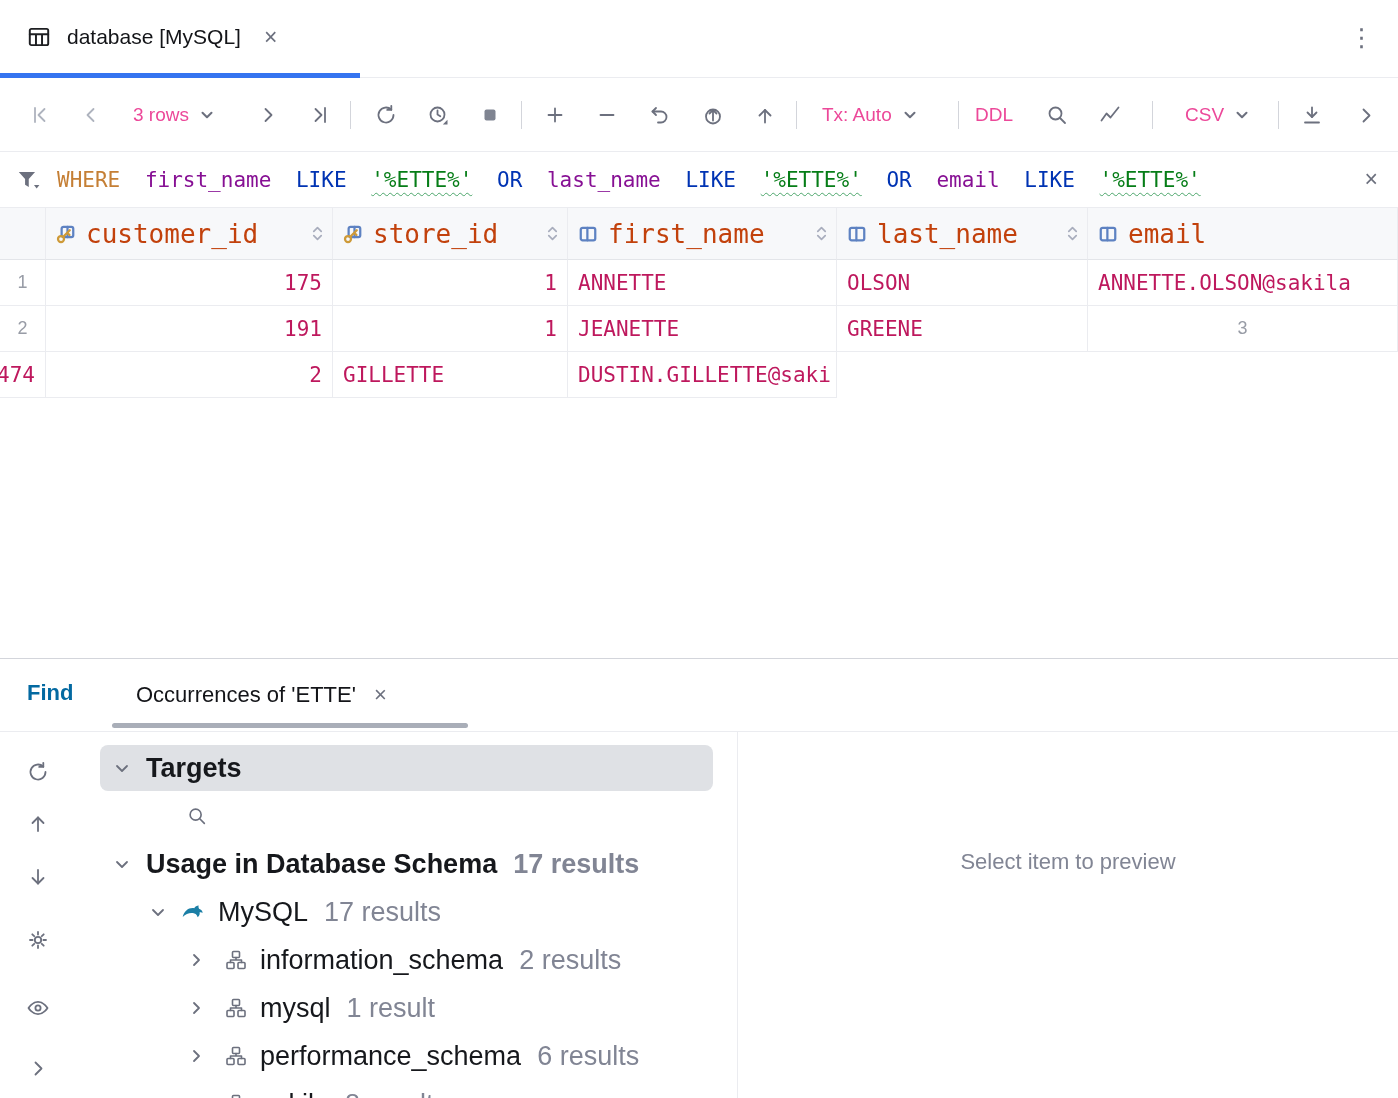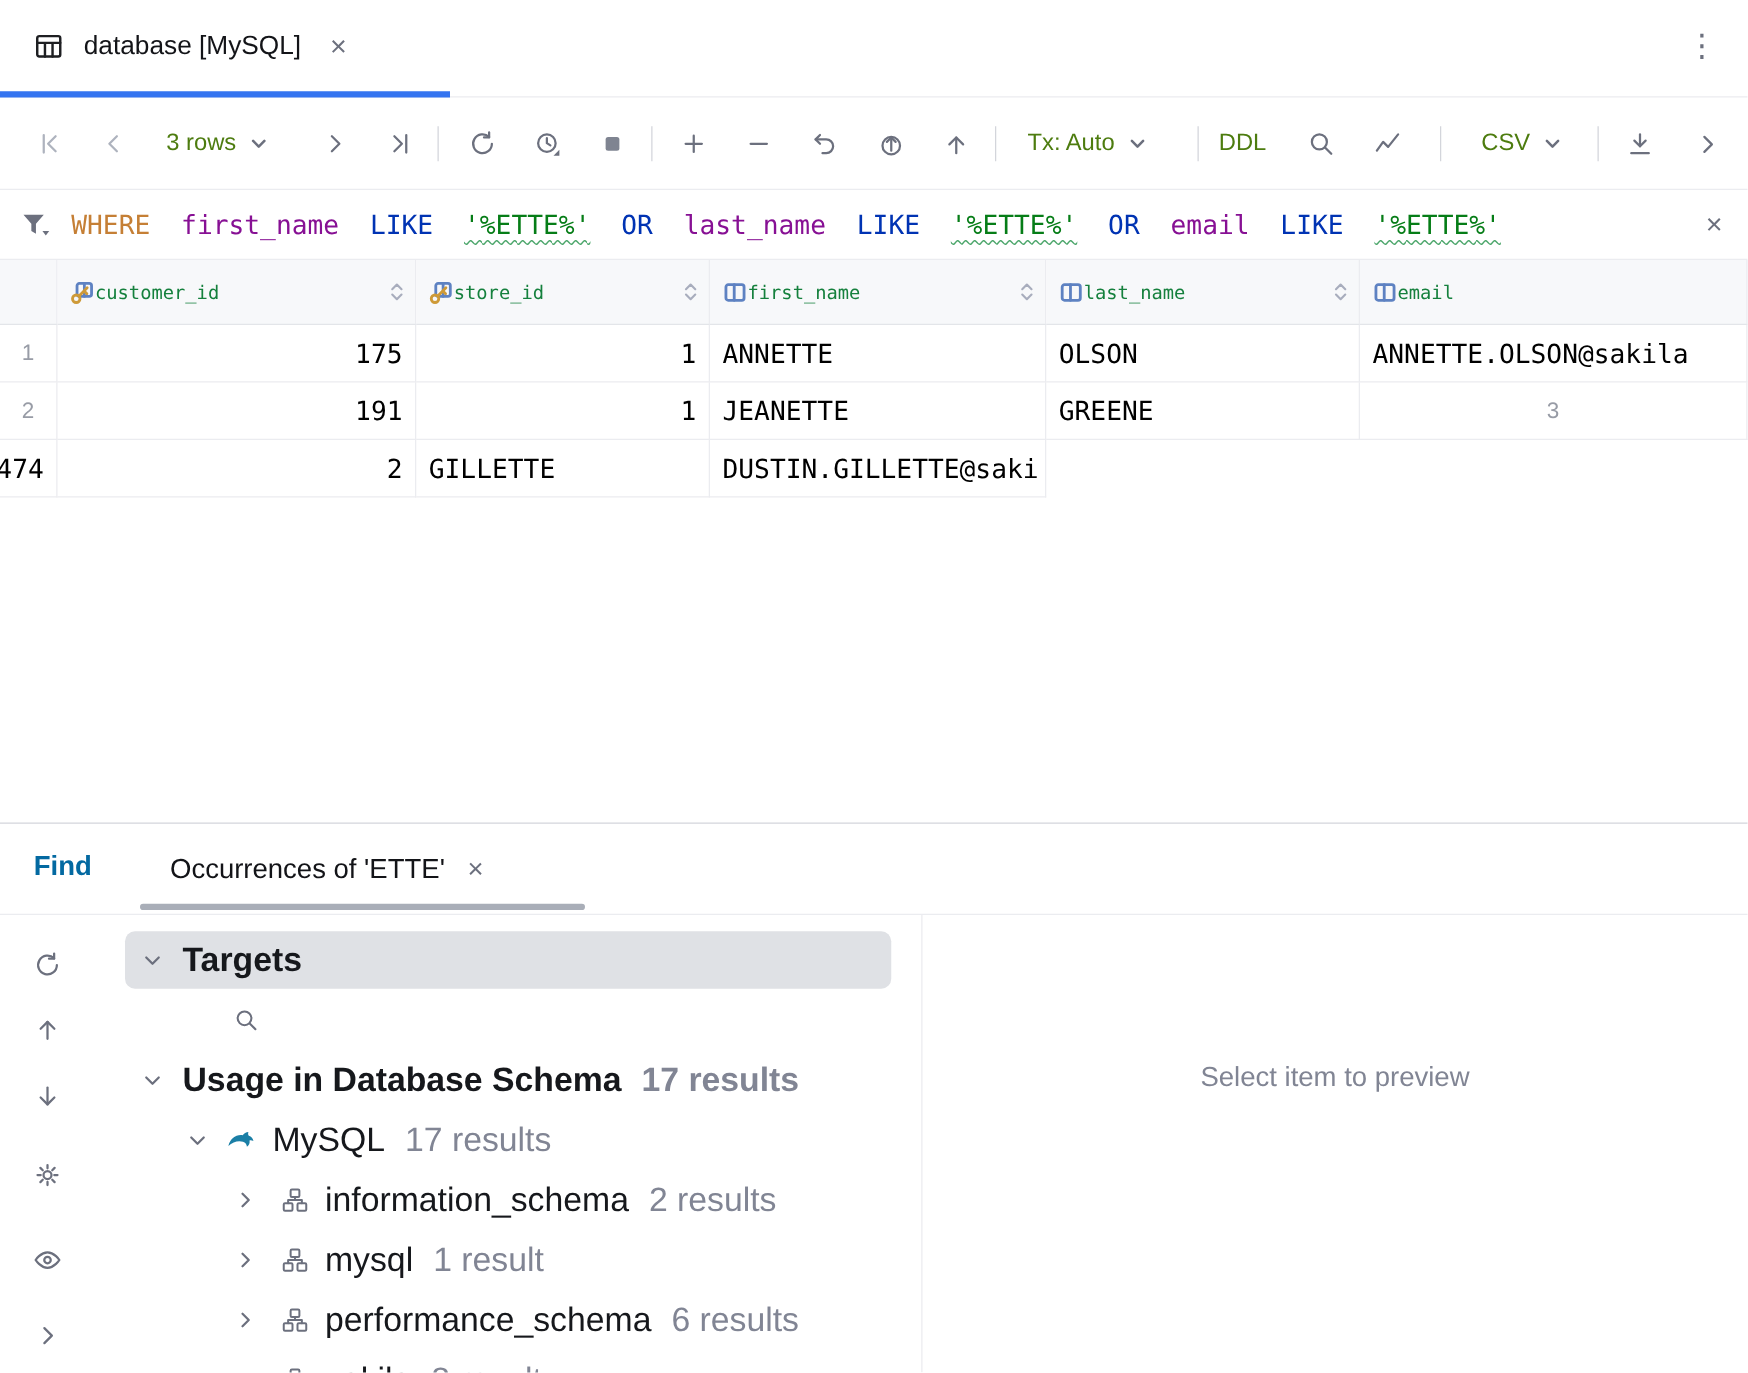--- a/index.html
+++ b/index.html
@@ -19,46 +19,46 @@
   .tab-title{font-size:21px;color:#131418;}
   .tab-close{font-size:23px;color:#6C707E;margin-left:8px;line-height:1;}
   .tab-underline{position:absolute;left:0;top:73px;width:360px;height:5px;background:#3574F0;}
   .kebab{position:absolute;right:24px;top:25px;font-size:25px;color:#6C707E;line-height:1;cursor:pointer;}
 
   
   .toolbar{position:absolute;top:79px;left:0;right:0;height:73px;border-bottom:1px solid #EBECF0;background:#fff;}
   .tbtn{position:absolute;top:18px;width:36px;height:36px;display:flex;align-items:center;justify-content:center;color:#6C707E;border-radius:6px;}
   .tbtn.dim{color:#AEB3BE;}
   .tsep{position:absolute;top:22px;width:1px;height:28px;background:#D3D5DB;}
-  .tlabel{position:absolute;top:18px;height:36px;display:flex;align-items:center;gap:9px;font-size:19px;color:#4d7c0f;cursor:pointer;}
+  .tlabel{position:absolute;top:18px;height:36px;display:flex;align-items:center;gap:9px;font-size:19px;color:#ec4899;cursor:pointer;}
   .tlabel .dd{color:#6C707E;}
 
   
   .filter-row{position:absolute;top:152px;left:0;right:0;height:56px;border-bottom:1px solid #EBECF0;display:flex;align-items:center;background:#fff;}
   .funnel{margin-left:15px;color:#6C707E;cursor:pointer;}
   .sql{margin-left:16px;font-family:"DejaVu Sans Mono",monospace;font-size:21px;white-space:nowrap;flex:1;cursor:text;}
   .tok{margin-right:12px;}
   .t-soft{color:#C57F35;}
   .t-col{color:#871094;}
   .t-kw{color:#0033B3;}
   .t-str{color:#067D17;text-decoration:underline wavy #4CA66B;text-decoration-thickness:1px;text-underline-offset:5px;}
   .filter-close{margin-right:20px;font-size:23px;color:#6C707E;line-height:1;cursor:pointer;}
 
   
   .grid{position:absolute;top:208px;left:0;width:1398px;display:grid;
         grid-template-columns:46px 287px 235px 269px 251px 310px;}
   .gh{height:52px;background:#F7F8FA;border-bottom:1px solid #E3E5E9;border-right:1px solid #EBECF0;
-      display:flex;align-items:center;padding:0 8px 0 10px;
-      font-family:"DejaVu Sans Mono",monospace;font-size:15px;color:#15803d;cursor:pointer;}
+      display:flex;align-items:center;gap:10px;padding:0 8px 0 10px;
+      font-family:"DejaVu Sans Mono",monospace;font-size:26px;color:#c2410c;cursor:pointer;}
   .sort{margin-left:auto;color:#A8ADBD;}
   .gn{height:46px;border-bottom:1px solid #EBECF0;border-right:1px solid #EBECF0;
       display:flex;align-items:center;justify-content:center;color:#989CA6;font-size:18px;cursor:pointer;}
   .gc{height:46px;border-bottom:1px solid #EBECF0;border-right:1px solid #EBECF0;
       display:flex;align-items:center;padding:0 10px;
-      font-family:"DejaVu Sans Mono",monospace;font-size:21px;color:#000000;
+      font-family:"DejaVu Sans Mono",monospace;font-size:21px;color:#be185d;
       white-space:nowrap;overflow:hidden;cursor:cell;}
   .gc.num{justify-content:flex-end;}
 
   
   .find-header{position:absolute;top:658px;left:0;right:0;height:74px;border-top:1px solid #D3D5DB;border-bottom:1px solid #EBECF0;background:#fff;}
   .find-title{position:absolute;left:27px;top:21px;font-size:22px;font-weight:600;color:#0369a1;cursor:pointer;}
   .find-tab{position:absolute;left:136px;top:0;height:100%;display:flex;align-items:center;gap:18px;font-size:22px;color:#131418;cursor:pointer;}
   .find-tab .tab-close{font-size:22px;margin-left:0;}
   .find-tab-underline{position:absolute;left:112px;bottom:3px;width:356px;height:5px;background:#A9AEB8;border-radius:4px;}
 

